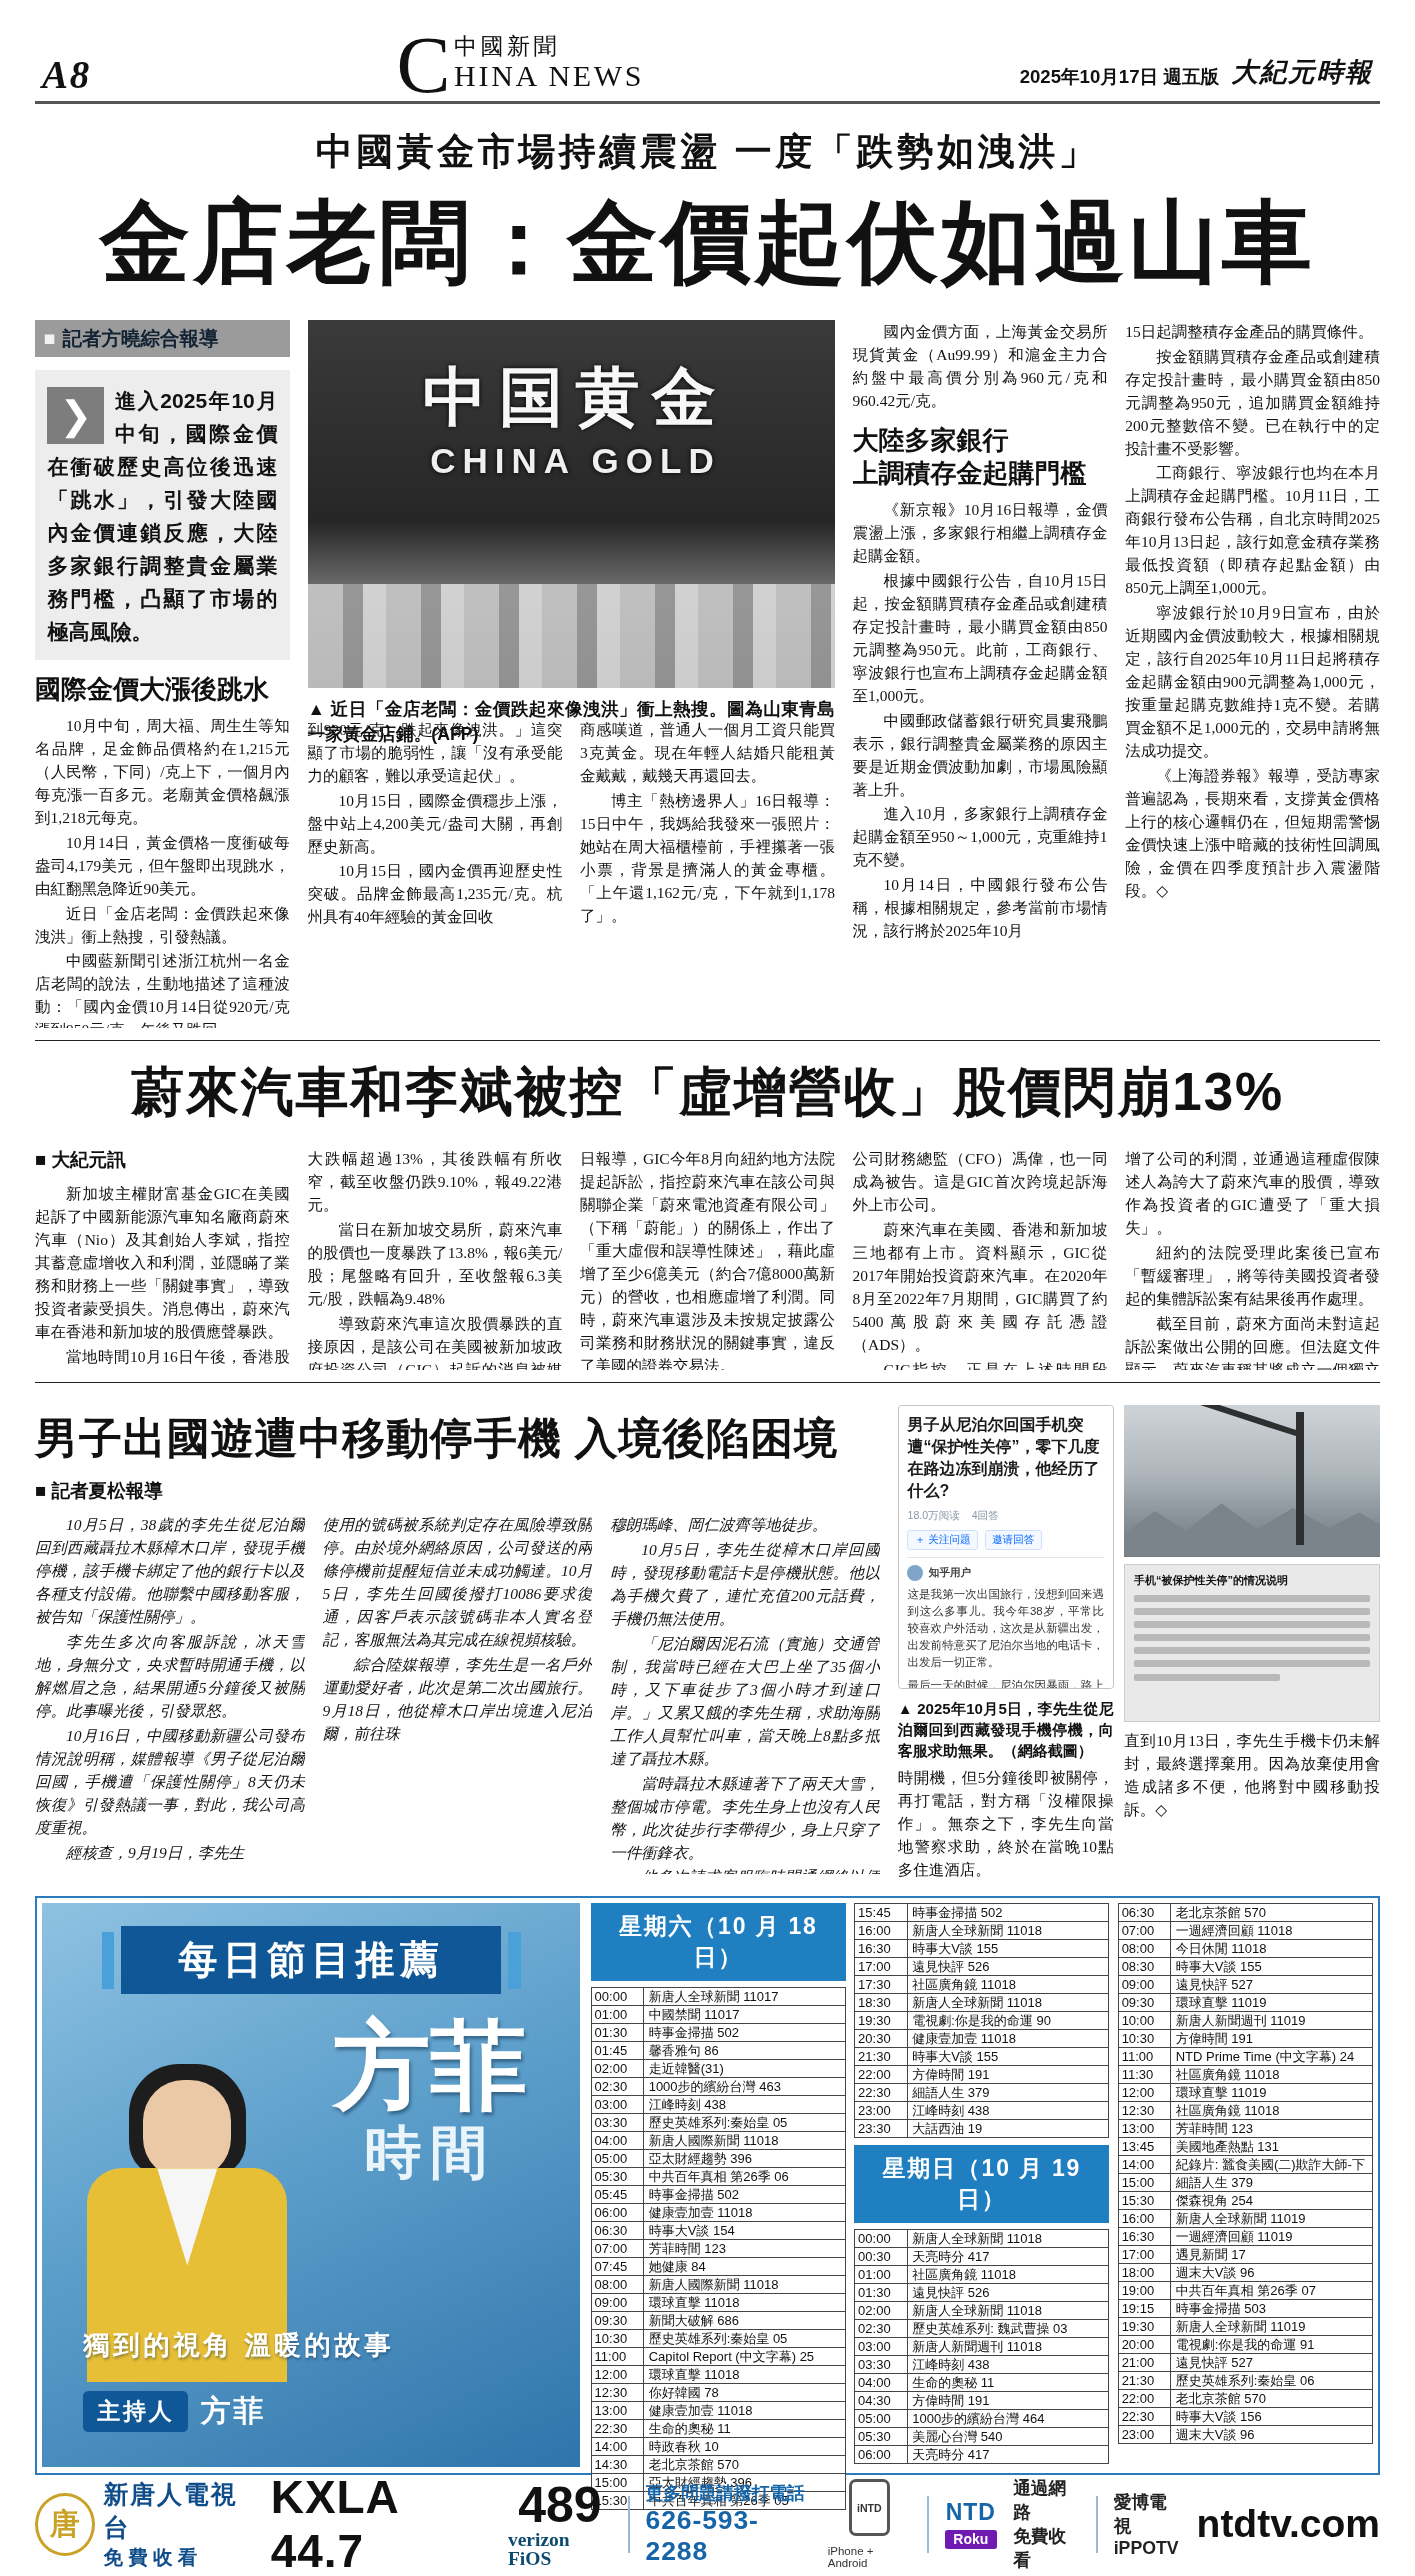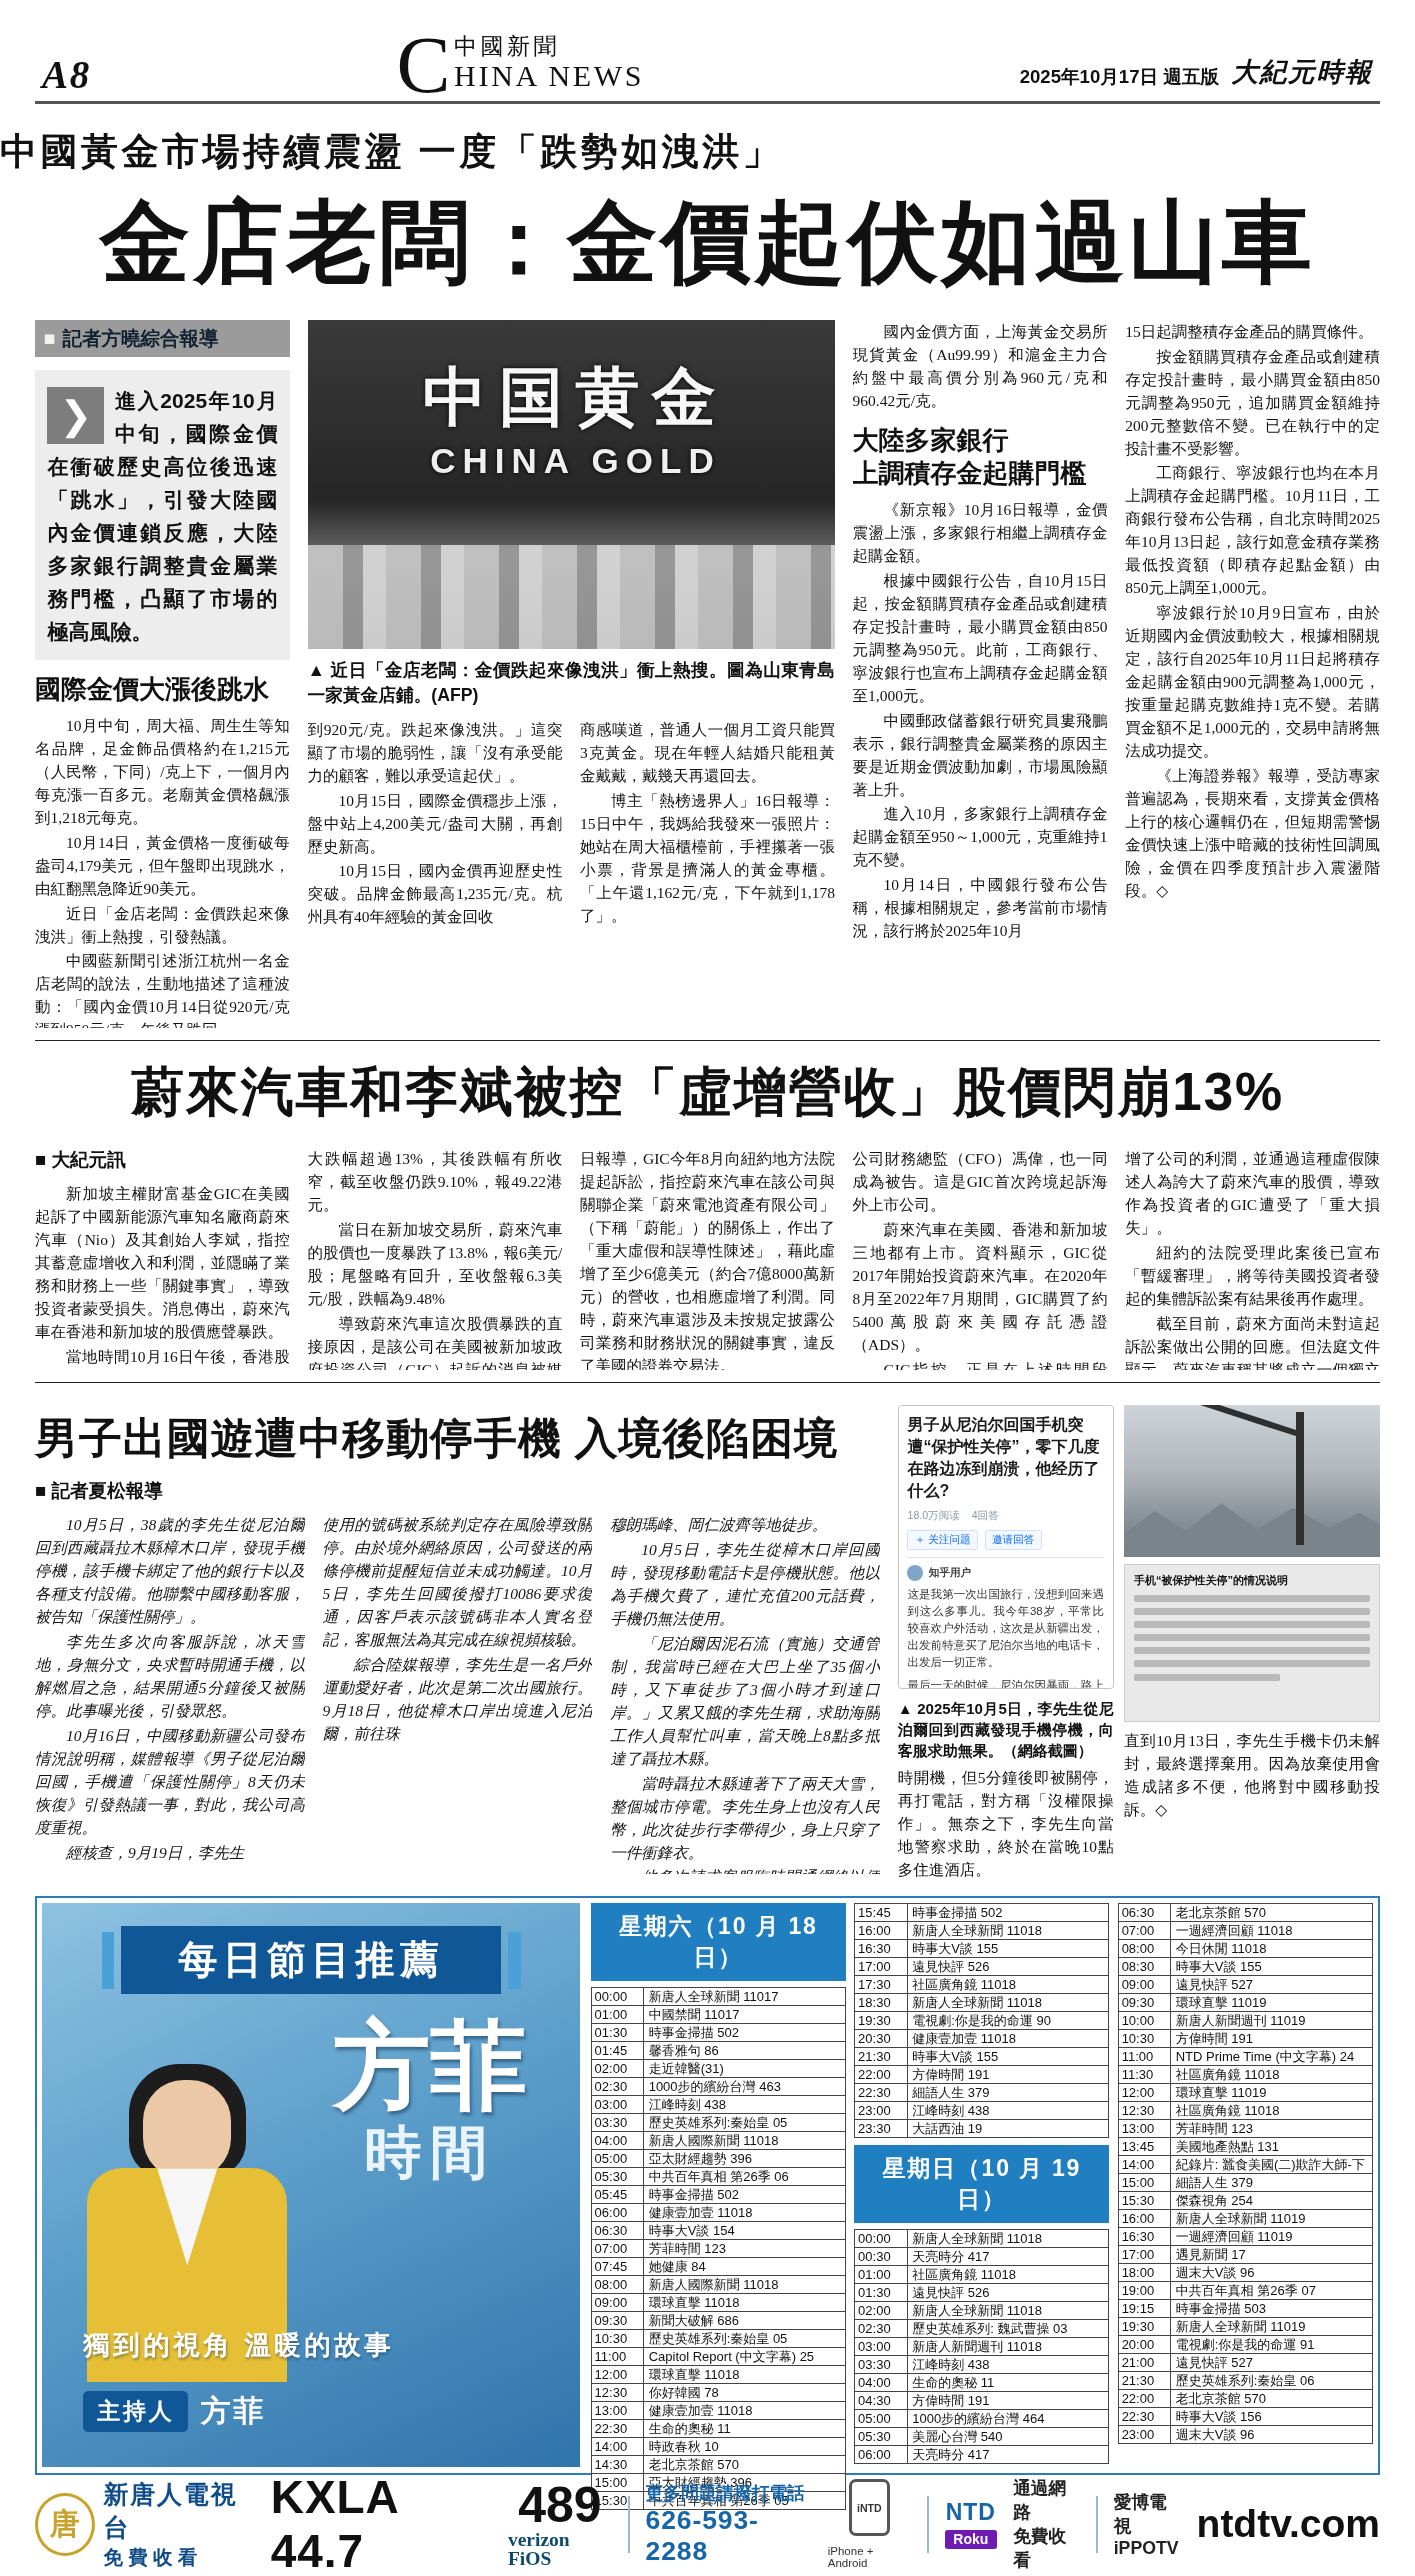--- a/index.html
+++ b/index.html
@@ -11,21 +11,21 @@
   .section-logo{display:flex;align-items:flex-end;gap:3.5px;transform:translateX(-35px);}
   .bigC{font-size:81px;line-height:.8;font-weight:400;}
   .sl-stack{display:flex;flex-direction:column;line-height:1.1;padding-bottom:5.3px;}
   .sl-zh{font-size:23px;letter-spacing:3.5px;font-family:"Liberation Sans","DejaVu Sans",sans-serif;}
   .sl-en{font-size:30px;letter-spacing:2.7px;}
   .date-block{display:flex;align-items:flex-end;gap:12.4px;padding-bottom:7px;}
   .m-date{font-size:18.6px;font-weight:bold;font-family:"Liberation Sans","DejaVu Sans",sans-serif;}
   .m-paper{font-size:26.5px;font-weight:900;font-style:italic;letter-spacing:1.8px;}
   .masthead-rule{height:2.7px;background:#555;margin:0 35px;}
   
-  .kicker{text-align:left;font-family:"Liberation Sans","DejaVu Sans",sans-serif;font-weight:900;
+  .kicker{text-align:center;font-family:"Liberation Sans","DejaVu Sans",sans-serif;font-weight:900;
           font-size:37px;letter-spacing:3.5px;margin:23px 0 5.3px 0;}
   .headline1{text-align:center;font-size:90px;font-weight:900;letter-spacing:3.5px;margin:5.3px 0 16px 0;
              font-family:"Liberation Serif","DejaVu Serif",serif;}
   
   .para{margin:0 0 1.8px 0;font-size:15.5px;line-height:23px;text-align:justify;text-indent:2em;}
   .para.cont{text-indent:0;}
   .col{overflow:hidden;}
   .subhead{font-family:"Liberation Sans","DejaVu Sans",sans-serif;font-weight:900;font-size:26px;
            line-height:1.25;margin:12.4px 0 8.8px 0;}
   .byline-bar{background:#9b9b9b;color:#123;font-family:"Liberation Sans","DejaVu Sans",sans-serif;
@@ -37,21 +37,21 @@
   .a1-grid{display:grid;grid-template-columns:repeat(5,1fr);grid-template-rows:398px auto;column-gap:17.7px;
            padding:0 35px;height:708px;overflow:hidden;}
   .c1{grid-column:1;grid-row:1/3;}
   .photo-block{grid-column:2/4;grid-row:1;}
   .c2{grid-column:2;grid-row:2;} .c3{grid-column:3;grid-row:2;}
   .c4{grid-column:4;grid-row:1/3;} .c5{grid-column:5;grid-row:1/3;}
   .leadbox{background:#ededed;padding:14px 12.4px 12.4px 12.4px;margin-bottom:5.3px;}
   .lead{font-family:"Liberation Sans","DejaVu Sans",sans-serif;font-weight:700;font-size:21px;line-height:33px;margin:0;text-align:justify;}
   .arrow-icon{float:left;width:57px;height:57px;background:#7d7d7d;color:#fff;display:flex;align-items:center;
               justify-content:center;font-size:39px;margin:3.5px 10.6px 3.5px 0;font-family:"DejaVu Sans",sans-serif;}
-  .photo1{height:329px;background:linear-gradient(180deg,#3a3a3a 0%,#262626 55%,#6b6b6b 72%,#3f3f3f 100%);
+  .photo1{height:368px;background:linear-gradient(180deg,#3a3a3a 0%,#262626 55%,#6b6b6b 72%,#3f3f3f 100%);
           position:relative;overflow:hidden;}
   .photo1 .sign{position:absolute;top:34px;left:35px;right:26.5px;text-align:center;}
   .sign-zh{color:#f7f7f7;font-size:64px;font-weight:900;letter-spacing:12.4px;text-shadow:0 0 5.3px #000;}
   .sign-en{color:#efefef;font-size:35px;font-weight:900;letter-spacing:7px;font-family:"Liberation Sans",sans-serif;text-shadow:0 0 5.3px #000;}
   .counter{position:absolute;bottom:0;left:0;right:0;height:104px;
            background:repeating-linear-gradient(90deg,#cfcfcf 0 35px,#9f9f9f 35px 55px,#e4e4e4 55px 78px);opacity:.85;}
   .caption{font-family:"Liberation Sans","DejaVu Sans",sans-serif;font-weight:700;font-size:17.7px;line-height:25px;
            margin:8.8px 0 0 0;text-align:justify;}
   
   .headline2{text-align:center;font-family:"Liberation Sans","DejaVu Sans",sans-serif;font-weight:900;

